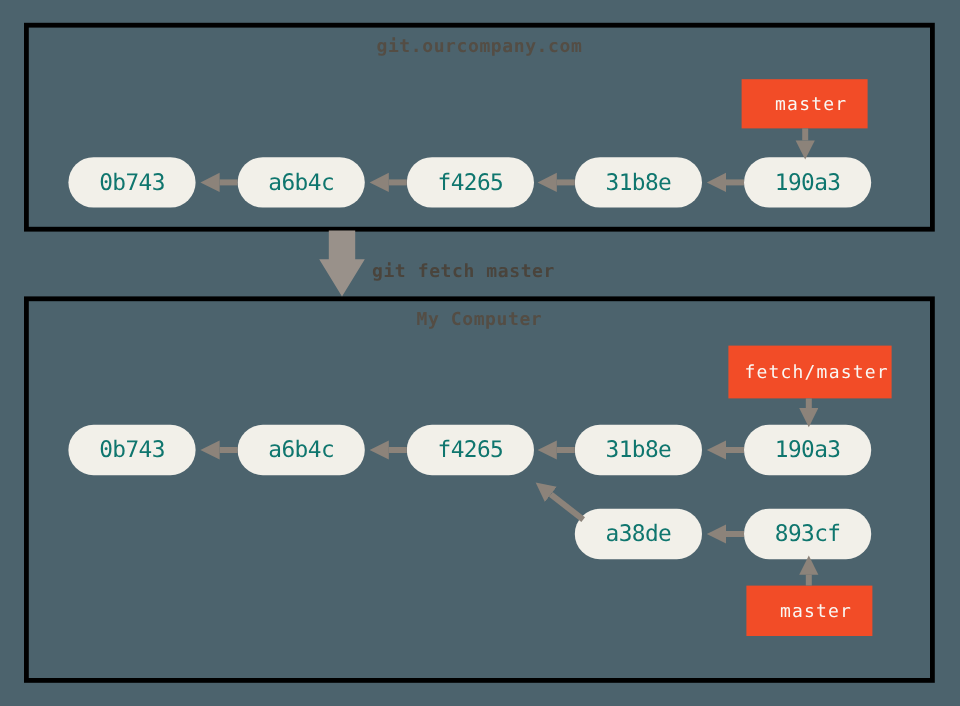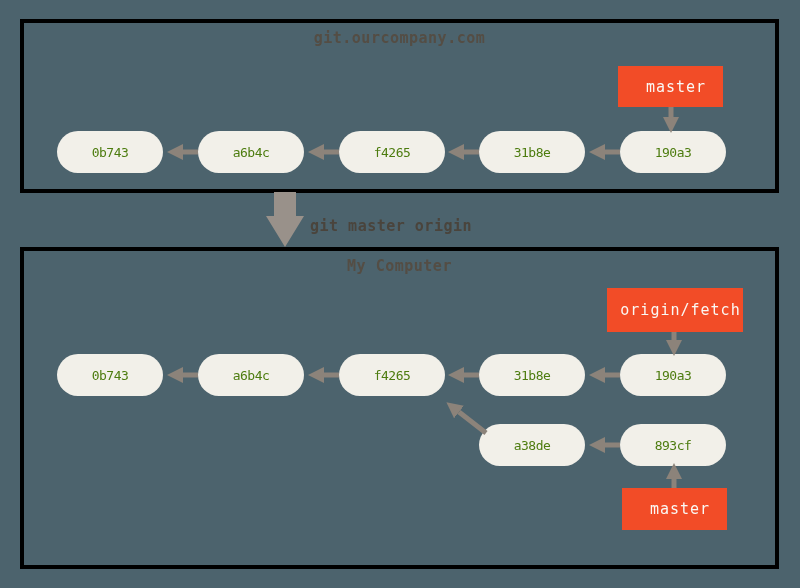--- a/index.html
+++ b/index.html
@@ -11,21 +11,21 @@
   .panel{
     position:absolute;border:4px solid #000000;background:transparent;
     box-sizing:border-box;
   }
   .panel-title{
     position:absolute;left:0;right:0;top:6px;text-align:center;
     font-size:15px;font-weight:bold;color:#544d44;letter-spacing:0.5px;
   }
   .commit{
     position:absolute;width:106px;height:42px;border-radius:21px;
-    background:#f2f0e9;color:#4d7c0f;font-size:13px;letter-spacing:-0.5px;
+    background:#f2f0e9;color:#0f766e;font-size:19px;letter-spacing:-0.5px;
     display:flex;align-items:center;justify-content:center;
   }
   .branch-label{
     position:absolute;background:#f24c27;color:#faf8f4;font-size:15px;
     letter-spacing:1px;display:flex;align-items:center;justify-content:center;
     box-sizing:border-box;
     padding-left:11px;
   }
   .arrow-layer{position:absolute;left:0;top:0;pointer-events:none;}
   .fetch-cmd{
@@ -56,24 +56,24 @@
 
   <div class="commit" style="left:57px;top:354px;">0b743</div>
   <div class="commit" style="left:198px;top:354px;">a6b4c</div>
   <div class="commit" style="left:339px;top:354px;">f4265</div>
   <div class="commit" style="left:479px;top:354px;">31b8e</div>
   <div class="commit" style="left:620px;top:354px;">190a3</div>
 
   <div class="commit" style="left:479px;top:424px;">a38de</div>
   <div class="commit" style="left:620px;top:424px;">893cf</div>
 
-  <div class="branch-label" style="left:607px;top:288px;width:136px;height:44px;">origin/fetch</div>
+  <div class="branch-label" style="left:607px;top:288px;width:136px;height:44px;">fetch/master</div>
   <div class="branch-label" style="left:622px;top:488px;width:105px;height:42px;">master</div>
 
-  <div class="fetch-cmd">git master origin</div>
+  <div class="fetch-cmd">git fetch master</div>
 
   <svg class="arrow-layer" width="800" height="588" viewBox="0 0 800 588">
     <defs>
       <marker id="ah" markerWidth="4" markerHeight="4" refX="0" refY="1.6" orient="auto">
         <path d="M0,0 L3.2,1.6 L0,3.2 Z" fill="#8c837a"></path>
       </marker>
     </defs>
 
     <line x1="198" y1="152" x2="183" y2="152" stroke="#8c837a" stroke-width="5" marker-end="url(#ah)"></line>
     <line x1="339" y1="152" x2="324" y2="152" stroke="#8c837a" stroke-width="5" marker-end="url(#ah)"></line>

